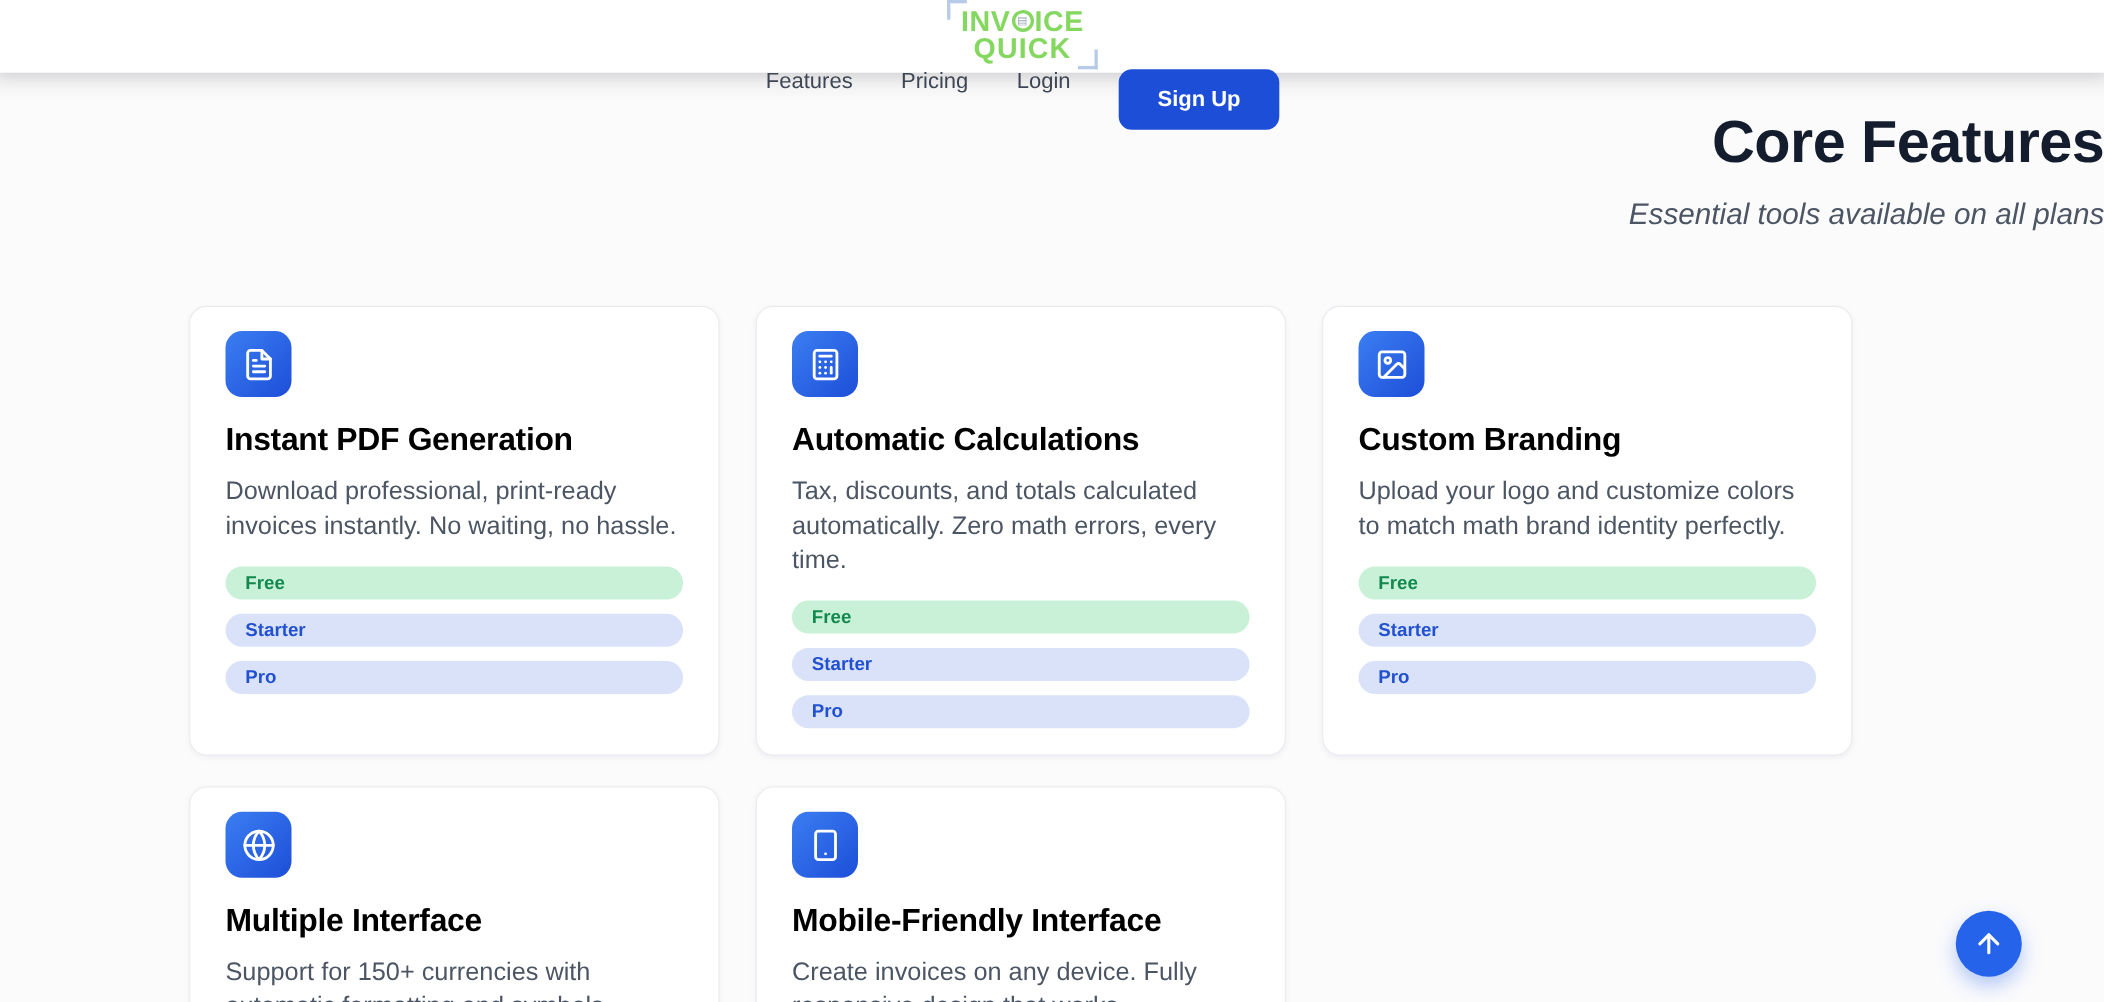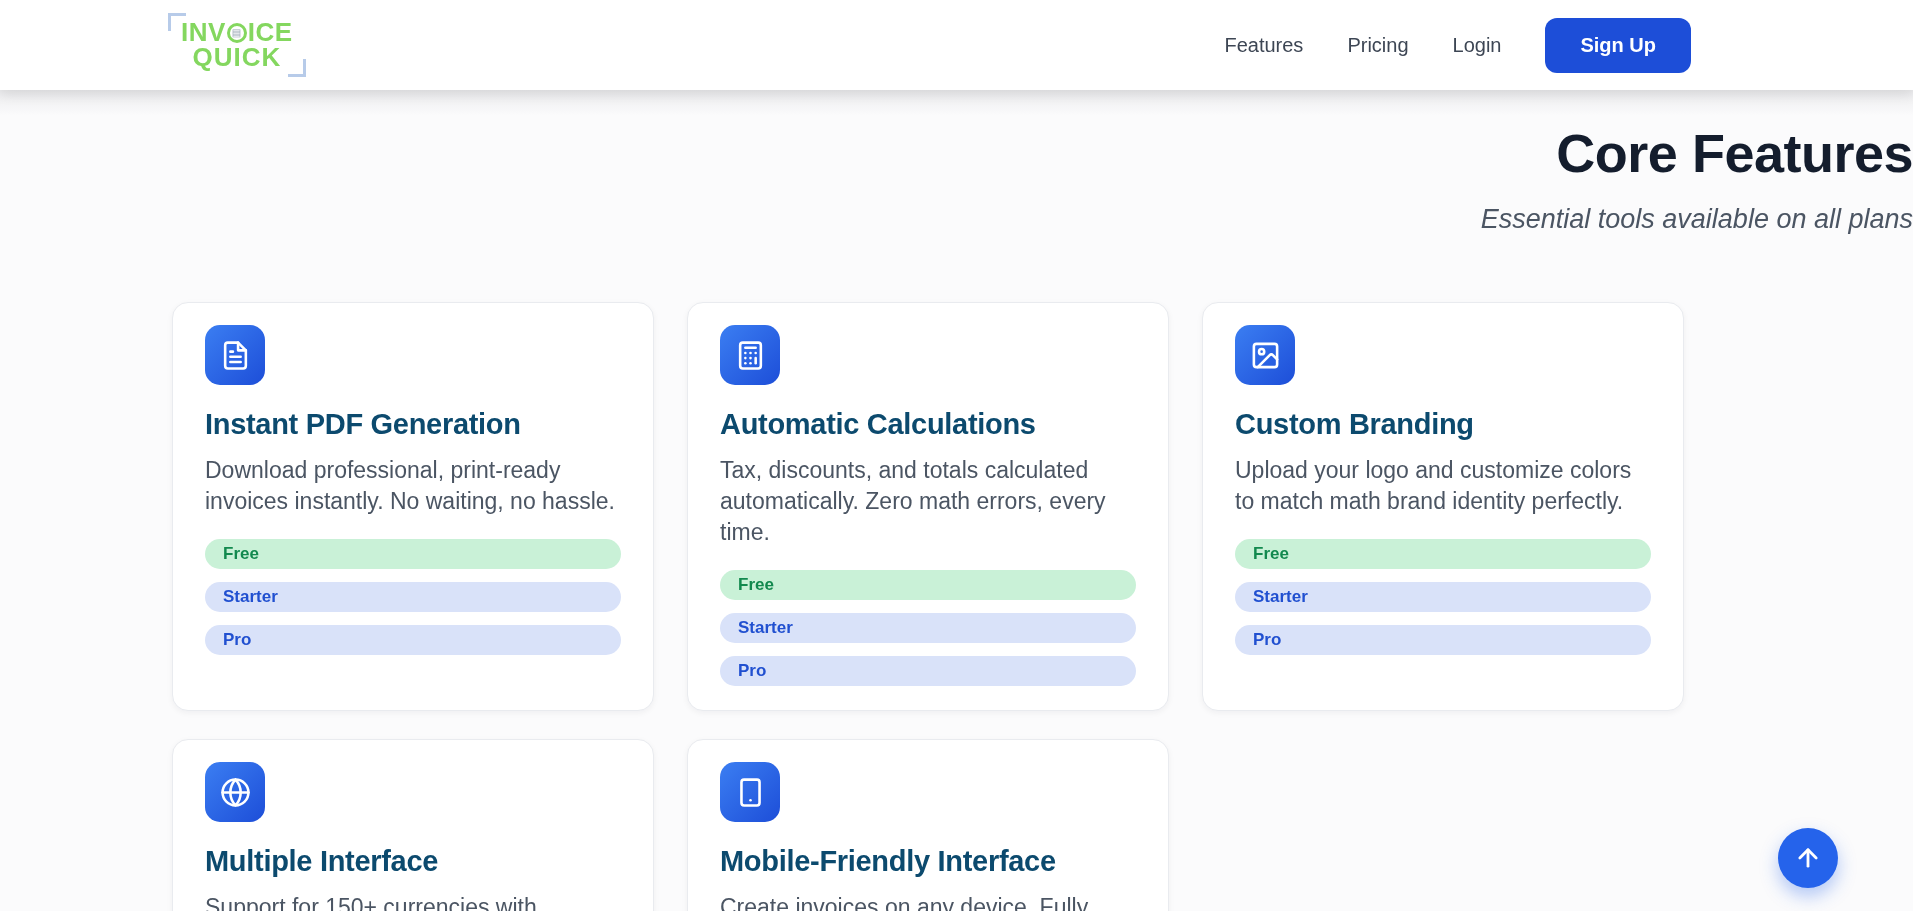--- a/index.html
+++ b/index.html
@@ -1,36 +1,36 @@
 <!DOCTYPE html>
 <html><head>
 <meta charset="utf-8">
 <style>
   * { margin:0; padding:0; box-sizing:border-box; }
   html,body { width:1913px; height:911px; overflow:hidden;
     font-family:"Liberation Sans", sans-serif; background:#fbfbfc; }
 
   
-  .navbar { position:relative; z-index:5; height:90px; background:#ffffff;
+  .navbar { position:relative; z-index:5; height:66px; background:#ffffff;
     display:flex; align-items:center; justify-content:space-between;
-    padding:0 222px 0 168px; box-shadow:0 4px 12px rgba(0,0,0,.10); }
+    padding:0 222px 0 168px; box-shadow:0 4px 12px rgba(0,0,0,.10);flex-direction:column; }
   .logo { position:relative; padding:7px 13px; cursor:pointer; }
   .logo::before { content:""; position:absolute; top:0; left:0; width:15px; height:15px;
     border-top:3px solid #b7cbe9; border-left:3px solid #b7cbe9; }
   .logo::after { content:""; position:absolute; bottom:0; right:0; width:15px; height:15px;
     border-bottom:3px solid #b7cbe9; border-right:3px solid #b7cbe9; }
   .logo-line1 { font-size:26px; font-weight:800; letter-spacing:.5px; color:#84d75f;
     line-height:.95; display:flex; align-items:center; }
   .logo-line2 { font-size:26px; font-weight:800; letter-spacing:1px; color:#84d75f;
     line-height:.95; text-align:center; }
   .logo-o { display:inline-flex; align-items:center; justify-content:center;
     width:20px; height:20px; border:3px solid #84d75f; border-radius:50%;
     margin:0 1px; font-size:10px; color:#9aa7b5; font-weight:400; }
 
-  .nav-links { display:flex; align-items:center; gap:44px; }
+  .nav-links { display:flex; align-items:flex-start; gap:44px; }
   .nav-link { font-size:20px; color:#3d4654; cursor:pointer; }
   .btn-signup { background:#1d4ed8; color:#ffffff; font-size:20px; font-weight:700;
     border:none; border-radius:12px; padding:16px 35px; cursor:pointer;
     font-family:"Liberation Sans", sans-serif; }
 
   
   .main { background:linear-gradient(#ececee 0px, #fbfbfc 26px); min-height:821px; }
   .hero-title { padding-top:32px; text-align:right; font-size:54px; font-weight:800;
     color:#141d2d; letter-spacing:-.5px; }
   .hero-subtitle { margin-top:20px; text-align:right; font-size:27px; color:#4b5563;font-style:italic; }
@@ -38,21 +38,21 @@
   
   .grid { margin:67px 0 0 172px; width:1512px;
     display:grid; grid-template-columns:repeat(3, 1fr); gap:28px 33px; }
   .card { background:#ffffff; border:1px solid #e9ebef; border-radius:16px;
     padding:22px 32px 24px; box-shadow:0 2px 6px rgba(16,24,40,.05); }
   .tile { width:60px; height:60px; border-radius:15px;
     background:linear-gradient(135deg, #3b7ef2, #1d4ed8);
     display:flex; align-items:center; justify-content:center; }
   .tile svg { width:31px; height:31px; stroke:#ffffff; fill:none;
     stroke-width:2; stroke-linecap:round; stroke-linejoin:round; }
-  .card-title { margin-top:24px; font-size:29px; font-weight:700; color:#0c4a6e;
+  .card-title { margin-top:24px; font-size:29px; font-weight:700; color:#000000;
     letter-spacing:-.3px; line-height:1.1; }
   .card-desc { margin-top:14px; font-size:23px; line-height:1.35; color:#4b5563; }
   .badges { margin-top:22px; display:flex; gap:13px;flex-direction:column; }
   .badge { border-radius:999px; padding:5px 18px; font-size:17px; font-weight:700; }
   .badge-free { background:#c9f1d7; color:#12894e; }
   .badge-plan { background:#d9e2f9; color:#2150d0; }
 
   
   .scroll-top { position:absolute; left:1778px; top:828px; width:60px; height:60px;
     border-radius:50%; background:#2563eb; border:none; cursor:pointer;

